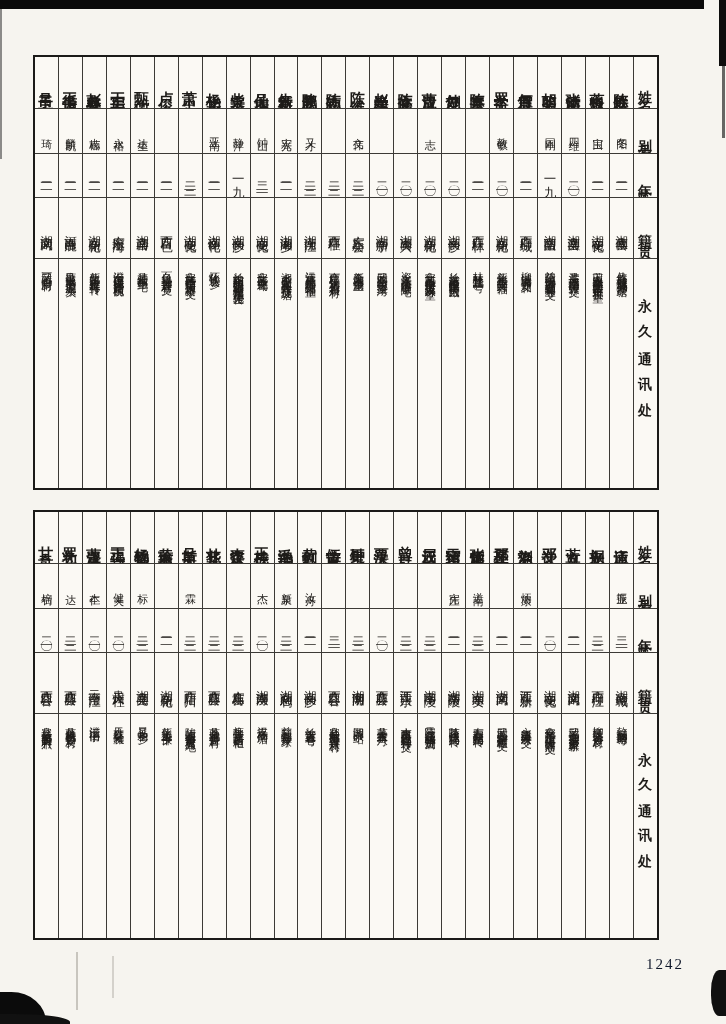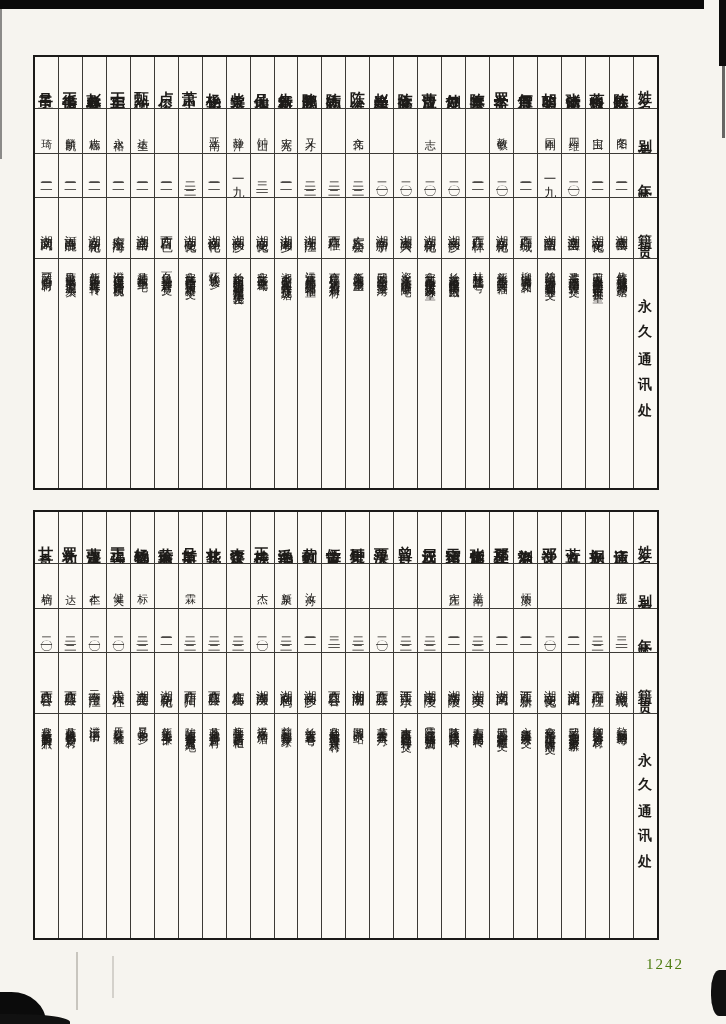--- a/index.html
+++ b/index.html
@@ -68,21 +68,21 @@
   .alias{font-size:11px;letter-spacing:2px;}
   .age{font-size:12.5px;letter-spacing:3.5px;}
   .native{font-size:12.5px;letter-spacing:1.5px;}
   .address{font-size:11px;letter-spacing:1.4px;padding-top:4px;}
   .hlabel{
     font-size:14px;font-weight:700;
     font-family:"Liberation Sans","DejaVu Sans",sans-serif;
   }
   .page-number{
     position:absolute;left:646px;top:956px;
-    font-size:15px;letter-spacing:2px;color:#4d7c0f;
+    font-size:15px;letter-spacing:2px;color:#0f172a;
     font-family:"Liberation Serif","DejaVu Serif",serif;
   }
 </style>
 </head>
 <body>
 
 <div class="page">
   <div class="scan-top"></div>
   <div class="scan-top-right"></div>
   <div class="scan-right-line"></div>

